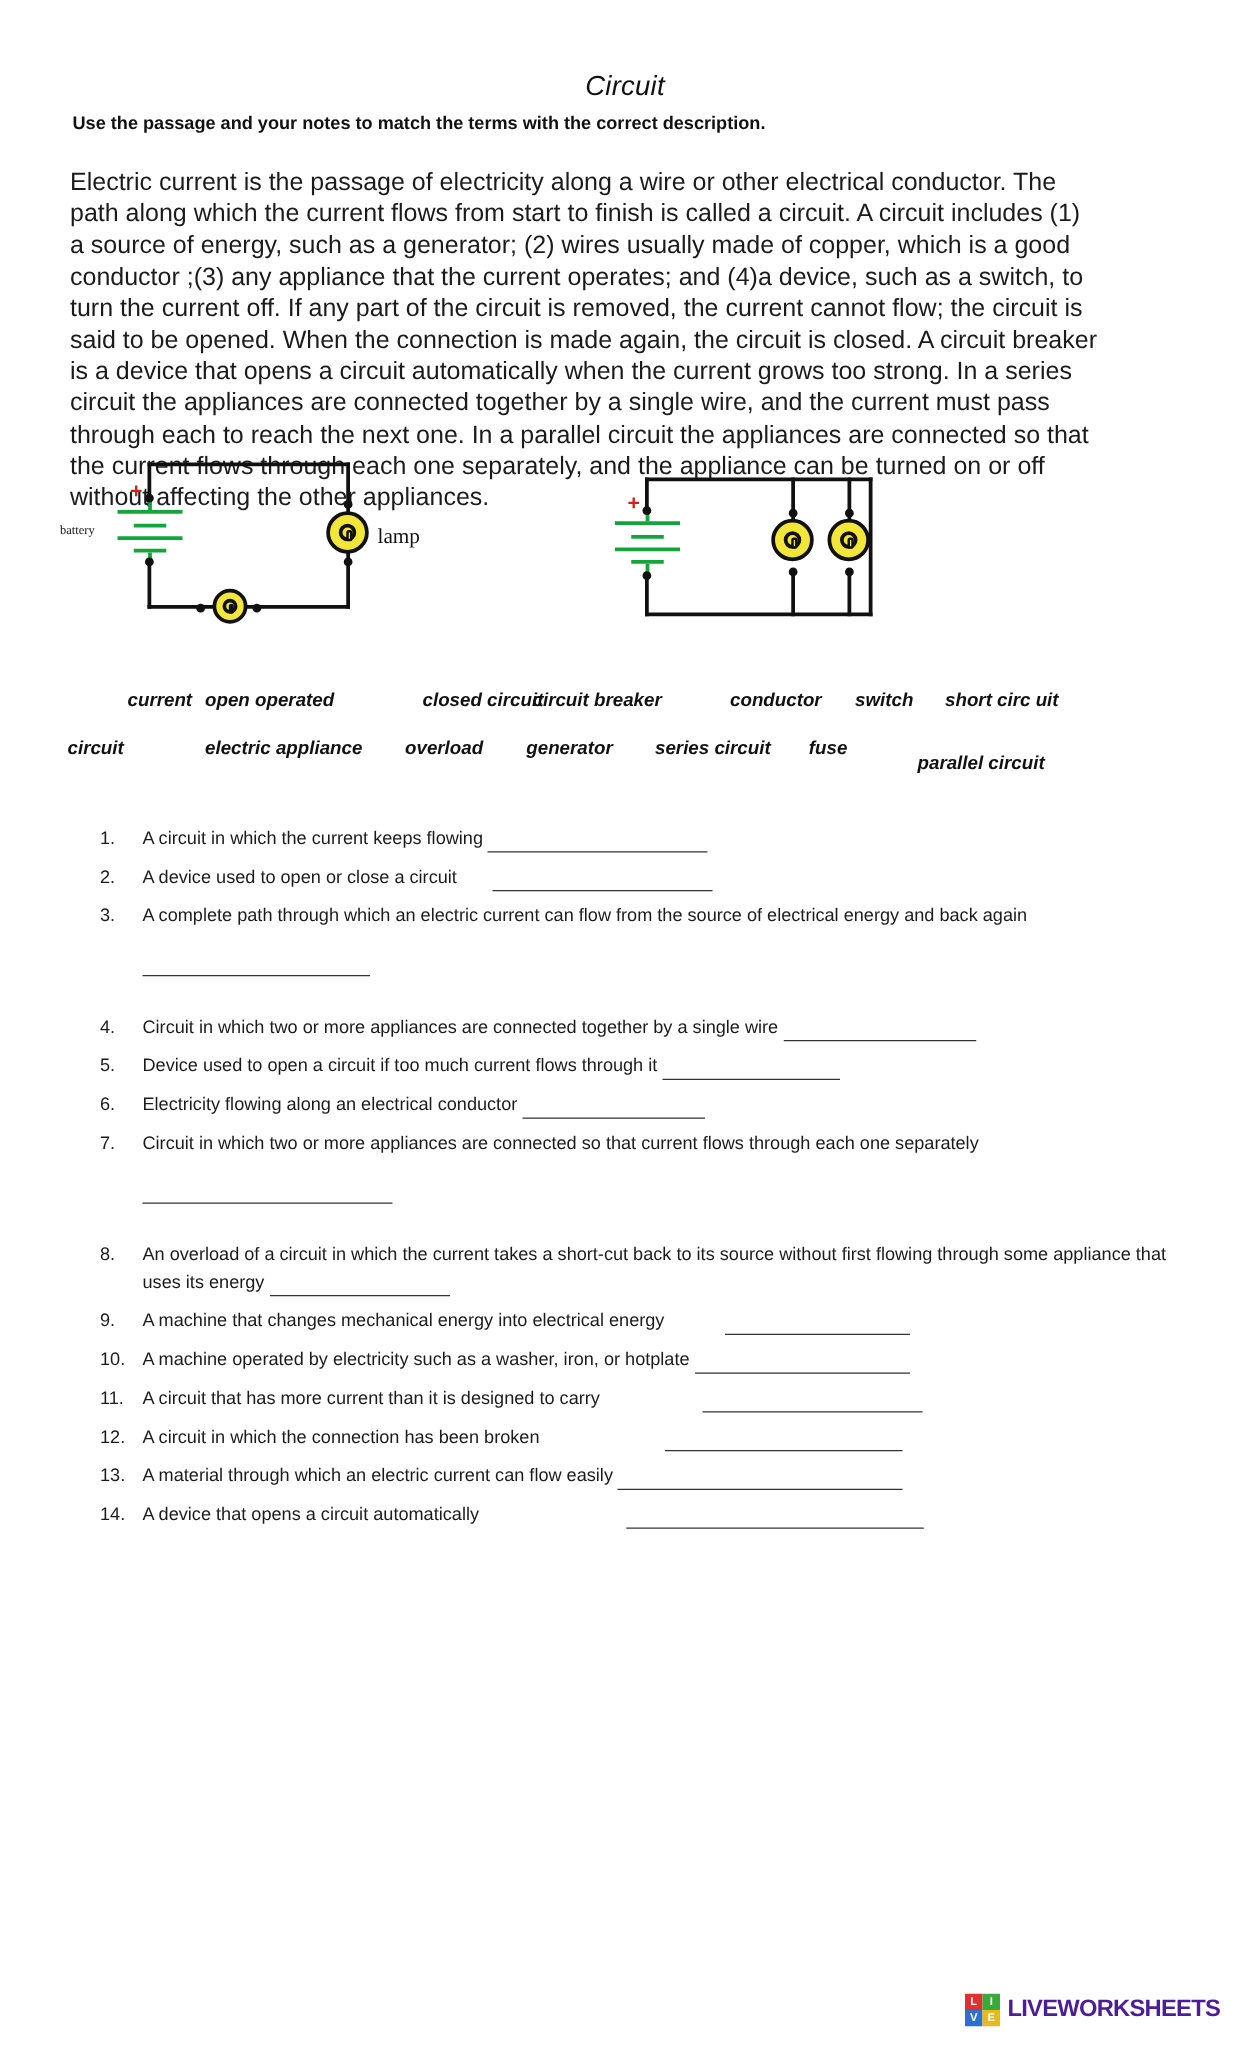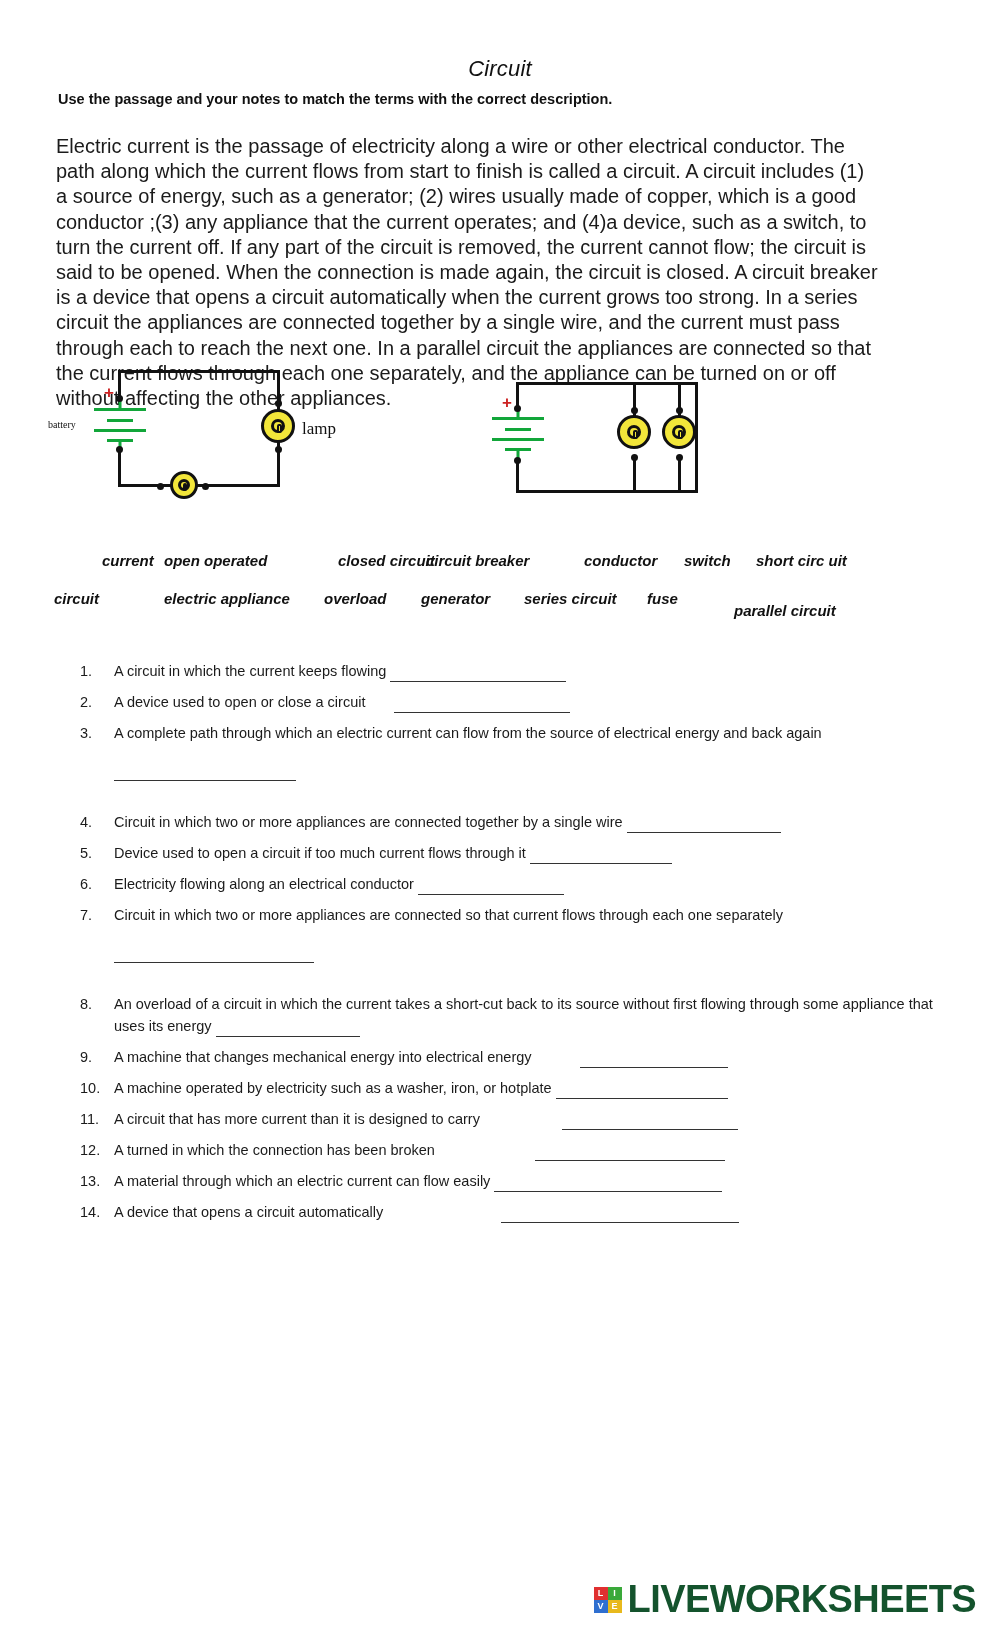--- a/index.html
+++ b/index.html
@@ -103,21 +103,21 @@
     display:grid;grid-template-columns:14px 14px;grid-template-rows:13px 13px;
     width:28px;height:26px;font-size:9px;font-weight:bold;color:#fff;
     line-height:13px;text-align:center;
   }
   .logo-badge span{display:block;}
   .lb-l{background:#e03030;}
   .lb-i{background:#3aa93a;}
   .lb-v{background:#2f6fd0;}
   .lb-e{background:#e8b91c;}
   .logo-text{
-    font-size:38px;font-weight:bold;color:#14532d;letter-spacing:-0.6px;
+    font-size:19px;font-weight:bold;color:#4c1d95;letter-spacing:-0.6px;
   }
 </style>
 </head>
 <body>
 
 <div class="page">
 
   <div class="title">Circuit</div>
 
   <div class="instruction">Use the passage and your notes to match the terms with the correct description.</div>
@@ -274,21 +274,21 @@
     </div>
 
     <div class="q" style="margin-bottom:9px;">
       <span class="num">11.</span>
       <span class="txt"><span>A circuit that has more current than it is designed to carry</span>
         <span class="blank" style="width:176px;margin-left:78px;"></span></span>
     </div>
 
     <div class="q" style="margin-bottom:9px;">
       <span class="num">12.</span>
-      <span class="txt"><span>A turned in which the connection has been broken</span>
+      <span class="txt"><span>A circuit in which the connection has been broken</span>
         <span class="blank" style="width:190px;margin-left:96px;"></span></span>
     </div>
 
     <div class="q" style="margin-bottom:9px;">
       <span class="num">13.</span>
       <span class="txt"><span>A material through which an electric current can flow easily</span>
         <span class="blank" style="width:228px;"></span></span>
     </div>
 
     <div class="q" style="margin-bottom:9px;">

